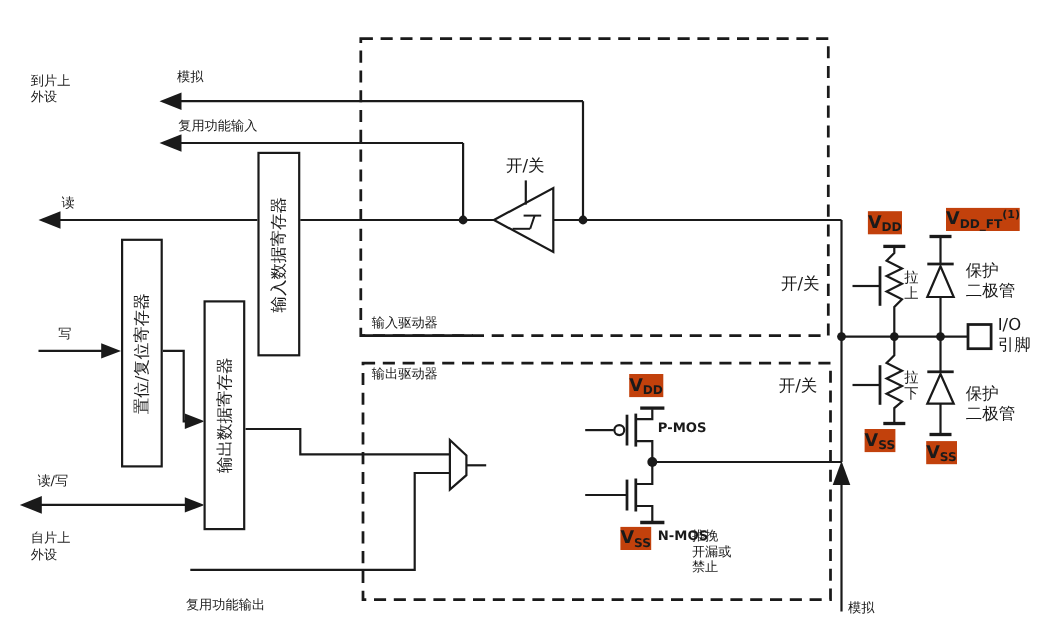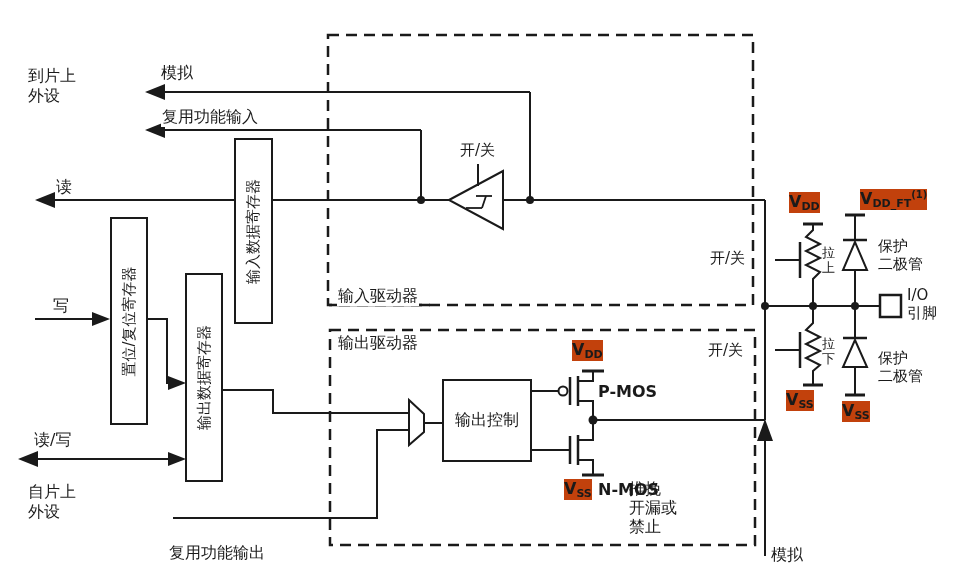--- a/index.html
+++ b/index.html
@@ -2,21 +2,21 @@
 <html><head>
 <meta charset="utf-8">
 <style>
   html,body{margin:0;padding:0;background:#ffffff;}
   .stage{
     position:relative;width:965px;height:565px;background:#ffffff;overflow:hidden;
     font-family:"DejaVu Sans","Liberation Sans",sans-serif;color:#1a1a1a;
   }
   .stage svg{position:absolute;left:0;top:0;}
   .lbl{
-    position:absolute;white-space:pre-line;line-height:1.22;font-size:16px;
+    position:absolute;white-space:pre-line;line-height:1.22;font-size:12px;
     color:#1a1a1a;background:#ffffff;padding:0 1px;
   }
   .lbl.small{font-size:15px;}
   .lbl.tiny{font-size:13px;line-height:1.15;}
   .lbl.bold{font-weight:700;}
   .lbl.nobg{background:transparent;}
   .vlabel{position:absolute;font-weight:700;font-size:16px;background:#c2410c;white-space:nowrap;}
   .vlabel sub{font-size:11px;font-weight:700;vertical-align:-3px;letter-spacing:0;}
   .vlabel sup{font-size:10px;font-weight:700;vertical-align:6px;}
   .regbox{
@@ -177,23 +177,20 @@
   <div class="regbox" style="left:110px;top:217px;width:34px;height:204px;">
     <span class="vert">置位/复位寄存器</span>
   </div>
   <div class="regbox" style="left:185px;top:273px;width:34px;height:205px;">
     <span class="vert">输出数据寄存器</span>
   </div>
   <div class="regbox" style="left:234px;top:138px;width:35px;height:182px;">
     <span class="vert">输入数据寄存器</span>
   </div>
 
-  <div class="ctrlbox" style="left:442px;top:379px;width:86px;height:79px;">
-    <span>输出控制</span>
-  </div>
 
   <div class="lbl nobg" style="left:27px;top:66px;">到片上
 外设</div>
   <div class="lbl nobg" style="left:27px;top:482px;">自片上
 外设</div>
   <div class="lbl" style="left:160px;top:63px;">模拟</div>
   <div class="lbl" style="left:161px;top:107px;">复用功能输入</div>
   <div class="lbl" style="left:55px;top:177px;">读</div>
   <div class="lbl" style="left:52px;top:296px;">写</div>
   <div class="lbl" style="left:33px;top:430px;">读/写</div>

